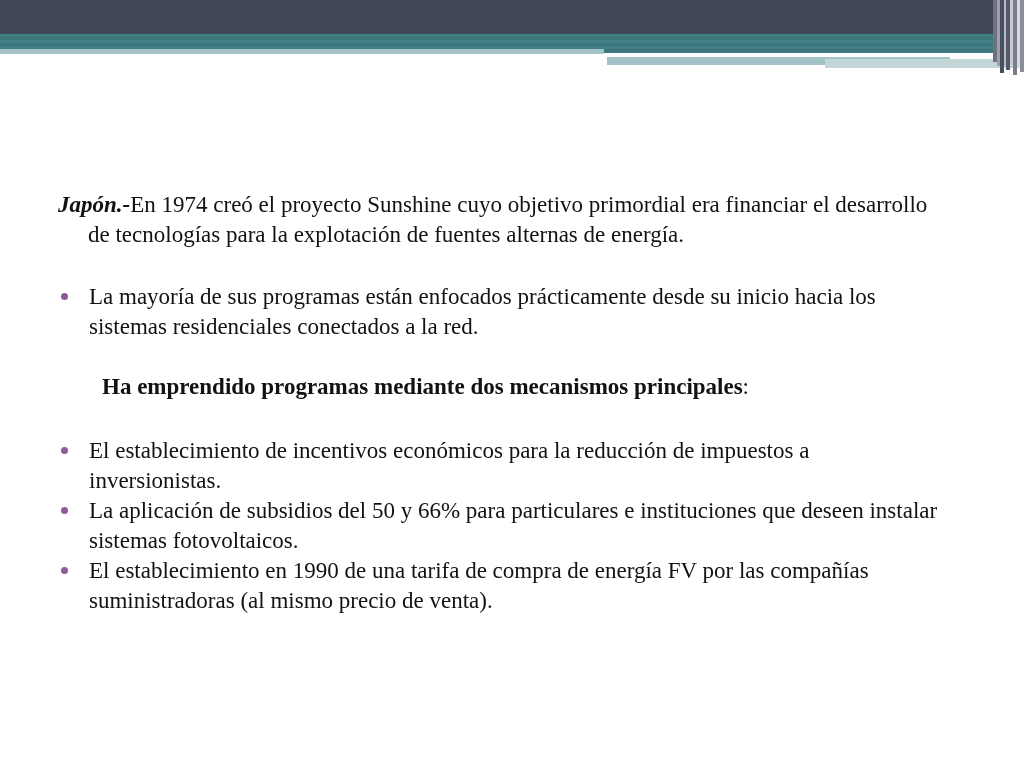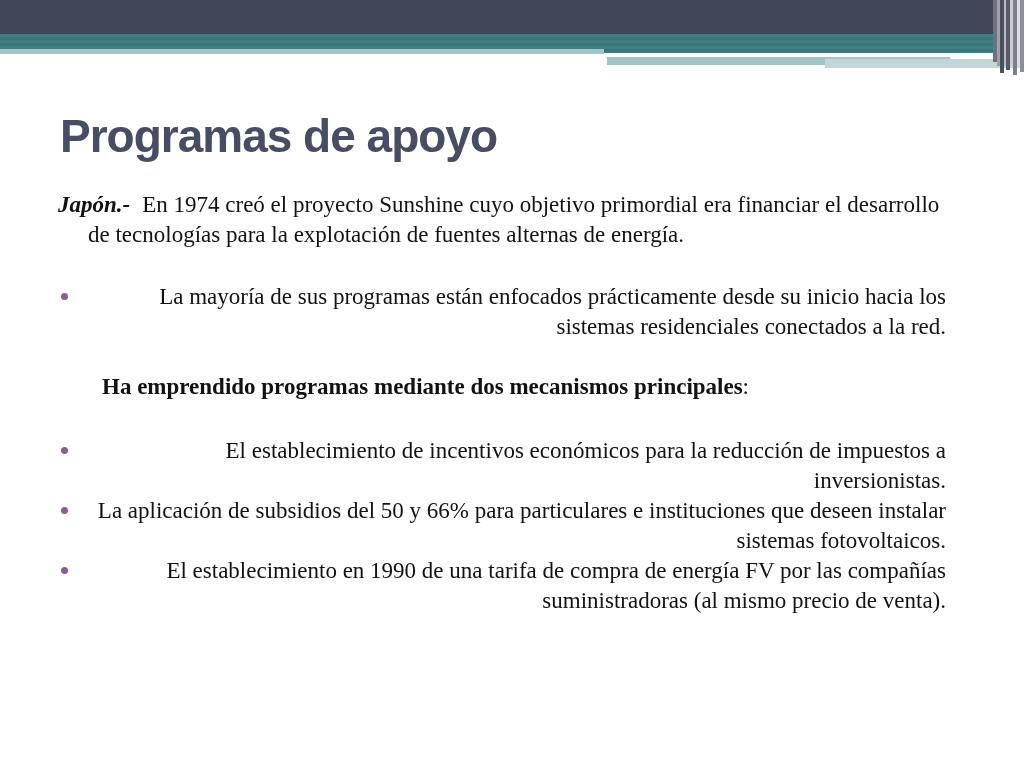--- a/index.html
+++ b/index.html
@@ -37,27 +37,27 @@
     font-family:"Liberation Sans", sans-serif; font-weight:700;
     font-size:46px; line-height:1.15; letter-spacing:-1px; color:#474D63;
   }
 
   
   .content {
     position:absolute; left:58px; top:190px; width:888px;
     font-size:23px; line-height:30px; color:#121212;
   }
   .intro { margin:0 0 32px 0; padding-left:30px; text-indent:-30px; }
-  .intro .bi { font-weight:bold; font-style:italic; margin-right:12px; }
+  .intro .bi { font-weight:bold; font-style:italic; }
   .intro .i  { }
 
   .heading { margin:0 0 34px 0; }
   .heading b { font-weight:bold;margin-left:44px; }
 
-  .bullet { display:flex; margin:0;text-align:right; }
+  .bullet { display:flex; margin:0; }
   .bullet .dot {
     flex:0 0 auto; width:7px; height:7px; border-radius:50%;
     background:#8E5A97; margin:11px 21px 0 3px;
   }
   .bullet p { margin:0; }
   .gap-after { margin-bottom:30px; }
 </style>
 </head>
 <body>
 
@@ -75,21 +75,20 @@
     <div class="s s2"></div>
     <div class="s s3"></div>
     <div class="s s4"></div>
     <div class="s s5"></div>
     <div class="s s6"></div>
     <div class="s s7"></div>
     <div class="s s8"></div>
     <div class="s s9"></div>
   </div>
 
-  <h1 class="title">Programas de apoyo</h1>
 
   <div class="content">
 
     <p class="intro">
       <span class="bi">Japón.-</span><span class="i">En</span>
       <span>1974 creó el proyecto Sunshine cuyo objetivo primordial era financiar el desarrollo de tecnologías para la explotación de fuentes alternas de energía.</span>
     </p>
 
     <div class="bullet gap-after">
       <span class="dot"></span>

